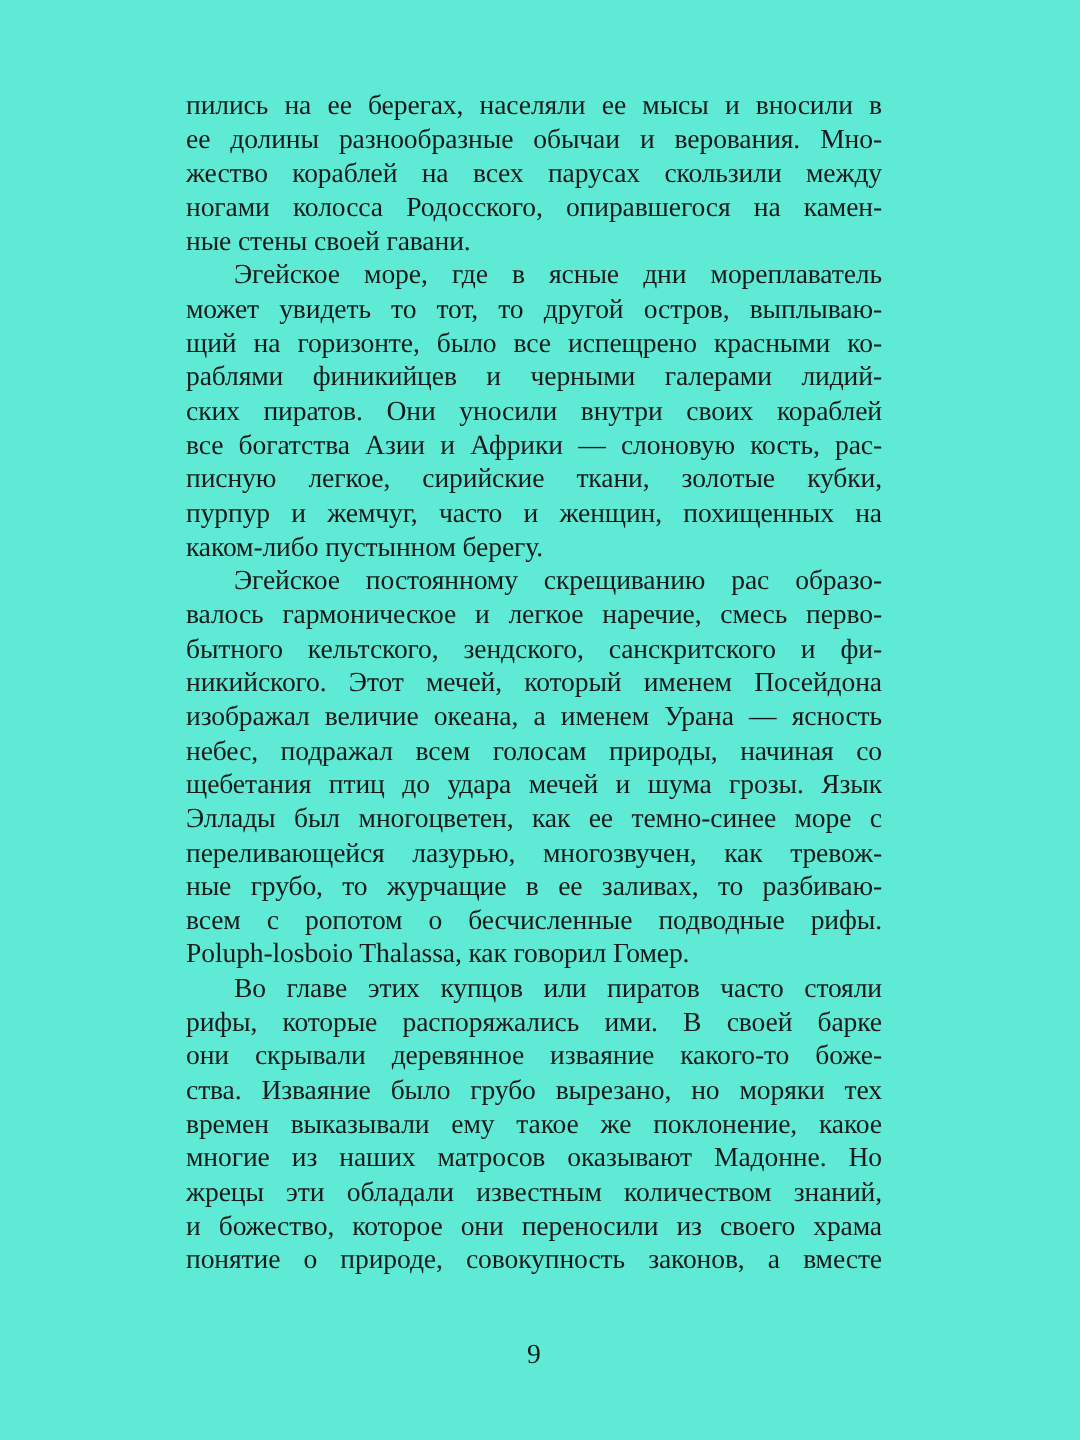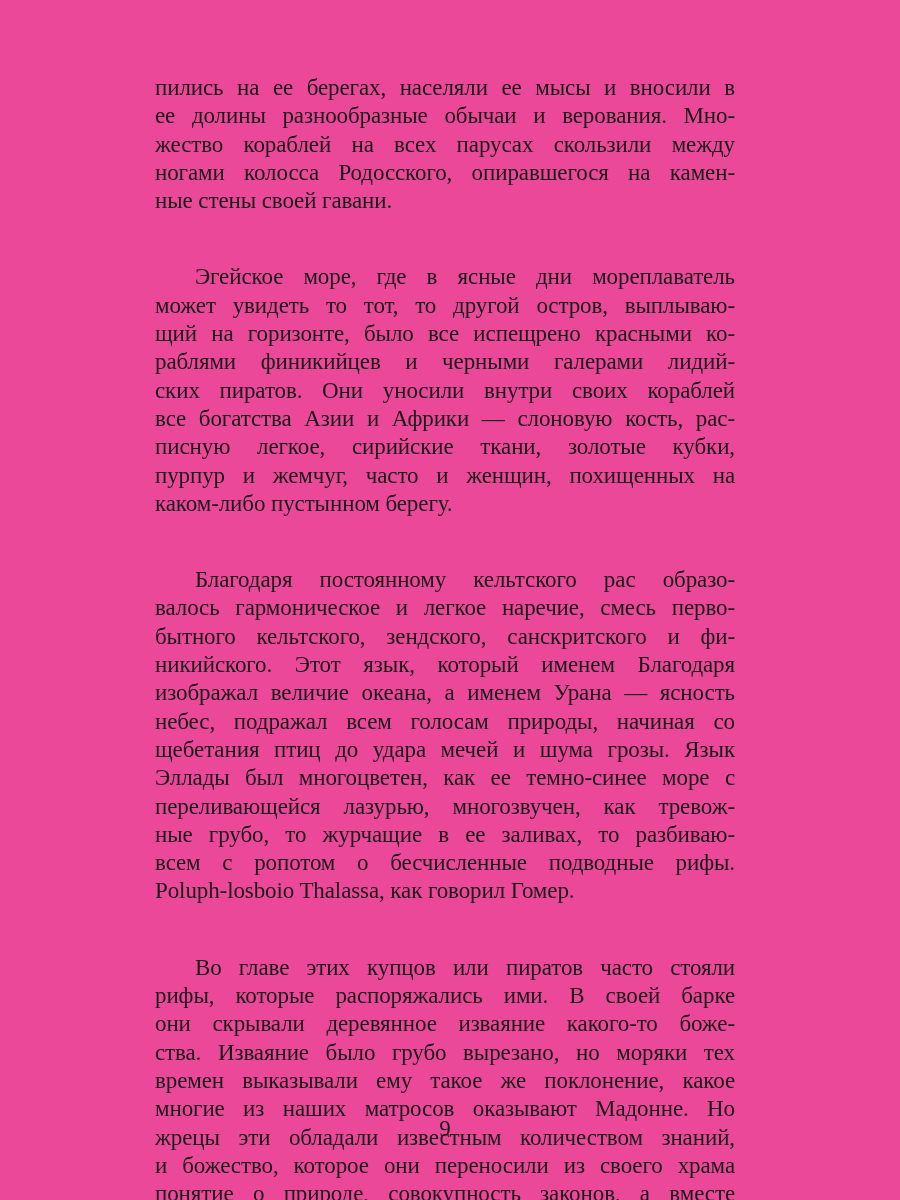--- a/index.html
+++ b/index.html
@@ -9,21 +9,21 @@
   body {
     width: 900px;
     height: 1200px;
     background: #ffffff;
     font-family: "Liberation Serif", serif;
   }
   .page {
     position: relative;
     width: 900px;
     height: 1200px;
-    background: #ec4899;
+    background: #5eead4;
     overflow: hidden;
   }
   .text-block {
     position: absolute;
     left: 155px;
     top: 74px;
     width: 580px;
     color: #1a1a1a;
     font-size: 23px;
     line-height: 28.3px;
@@ -37,21 +37,20 @@
     text-align: justify;
     text-align-last: justify;
     white-space: normal;
   }
   .line.last-left {
     text-align: right;
     text-align-last: left;
   }
   .line.indent {
     text-indent: 40px;
-    margin-top: 48px;
   }
   .folio {
     position: absolute;
     left: 155px;
     top: 1116px;
     width: 580px;
     text-align: center;
     font-size: 23px;
     color: #1a1a1a;
   }
@@ -73,24 +72,24 @@
         <div class="line">может увидеть то тот, то другой остров, выплываю-</div>
         <div class="line">щий на горизонте, было все испещрено красными ко-</div>
         <div class="line">раблями финикийцев и черными галерами лидий-</div>
         <div class="line">ских пиратов. Они уносили внутри своих кораблей</div>
         <div class="line">все богатства Азии и Африки — слоновую кость, рас-</div>
         <div class="line">писную легкое, сирийские ткани, золотые кубки,</div>
         <div class="line">пурпур и жемчуг, часто и женщин, похищенных на</div>
         <div class="line last-left">каком-либо пустынном берегу.</div>
       </div>
       <div class="paragraph">
-        <div class="line indent">Благодаря постоянному кельтского рас образо-</div>
+        <div class="line indent">Эгейское постоянному скрещиванию рас образо-</div>
         <div class="line">валось гармоническое и легкое наречие, смесь перво-</div>
         <div class="line">бытного кельтского, зендского, санскритского и фи-</div>
-        <div class="line">никийского. Этот язык, который именем Благодаря</div>
+        <div class="line">никийского. Этот мечей, который именем Посейдона</div>
         <div class="line">изображал величие океана, а именем Урана — ясность</div>
         <div class="line">небес, подражал всем голосам природы, начиная со</div>
         <div class="line">щебетания птиц до удара мечей и шума грозы. Язык</div>
         <div class="line">Эллады был многоцветен, как ее темно-синее море с</div>
         <div class="line">переливающейся лазурью, многозвучен, как тревож-</div>
         <div class="line">ные грубо, то журчащие в ее заливах, то разбиваю-</div>
         <div class="line">всем с ропотом о бесчисленные подводные рифы.</div>
         <div class="line last-left">Poluph-losboio Thalassa, как говорил Гомер.</div>
       </div>
       <div class="paragraph">

